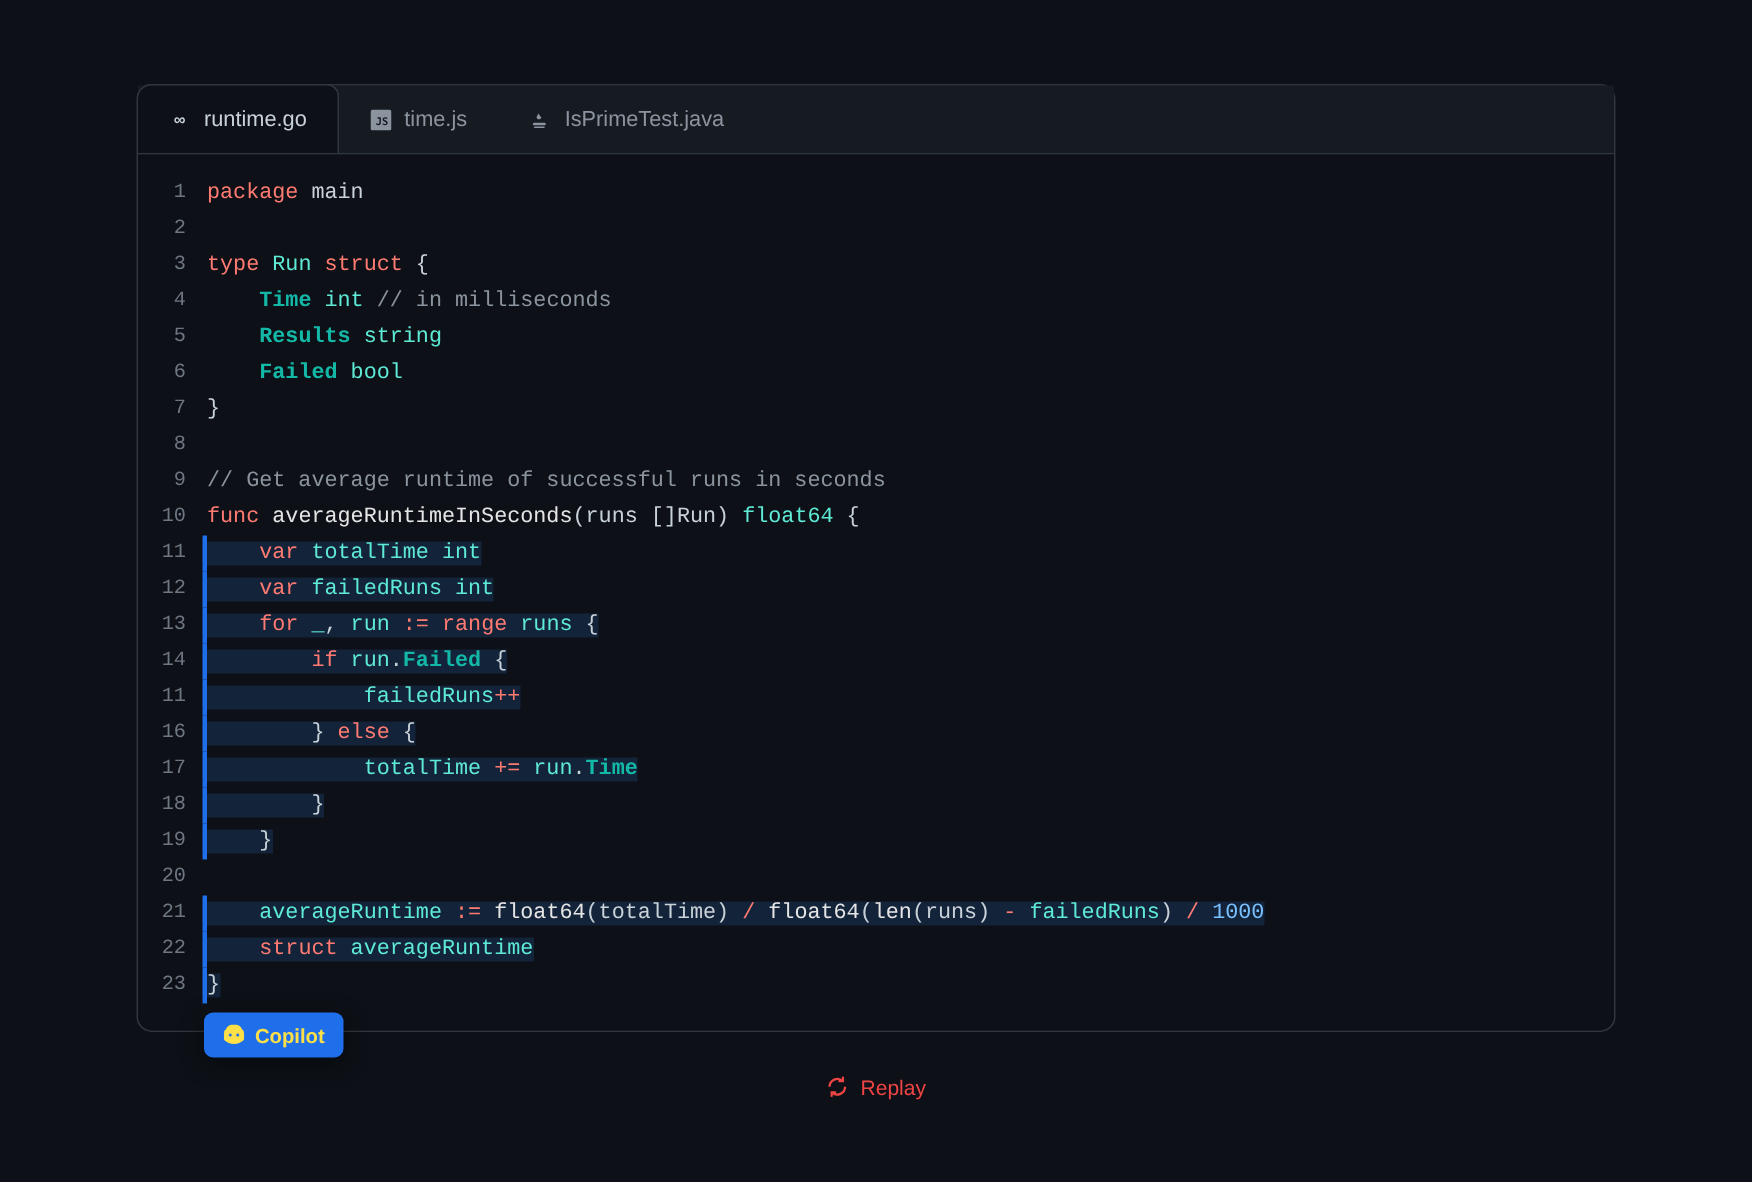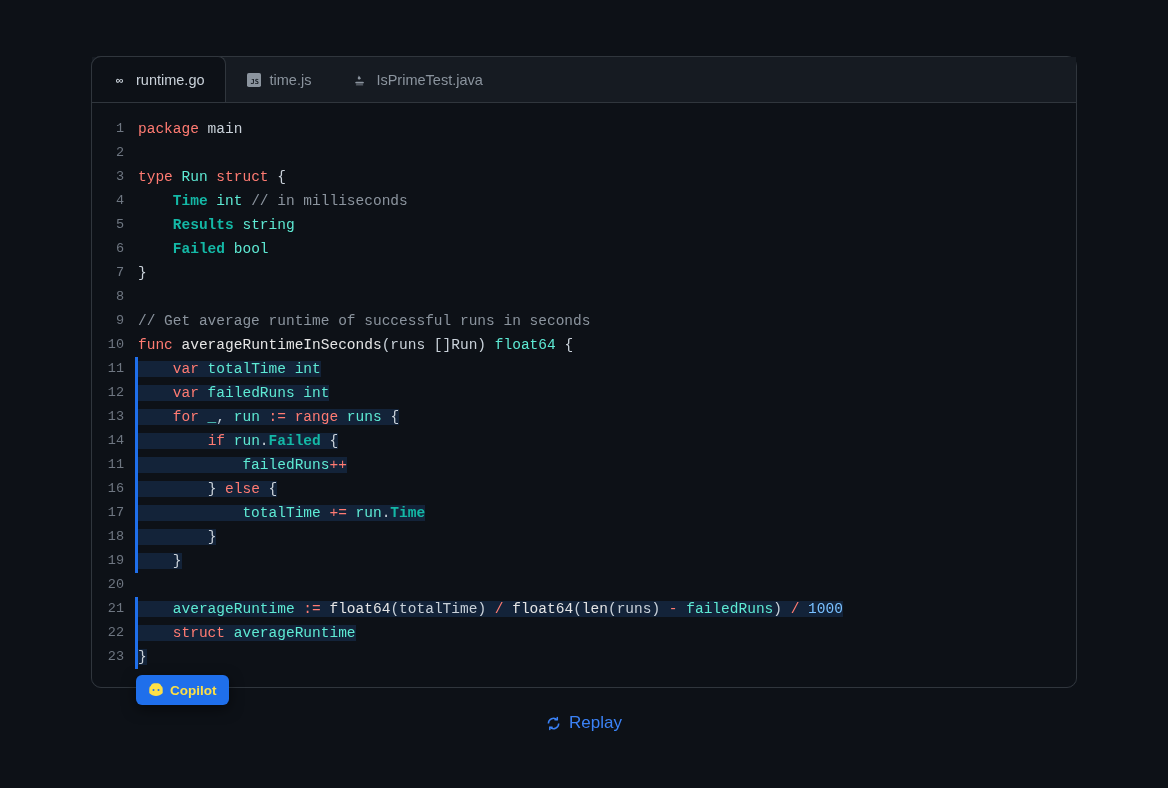--- a/index.html
+++ b/index.html
@@ -127,24 +127,23 @@
     display: inline-flex;
     align-items: center;
     gap: 6px;
     box-shadow: 0 4px 14px rgba(0,0,0,0.5);
   }
   .replay-btn {
     position: absolute;
     left: 50%;
     transform: translateX(-50%);
     bottom: -46px;
-    color: #3b82f6;
-    font-size: 17px;
+    color: #ef4444;
+    font-size: 14px;
     display: inline-flex;
-    align-items: center;
     gap: 8px;
     cursor: pointer;
   }
   .replay-icon {
     width: 15px;
     height: 15px;
   }
   
   .icon-go {
     font-size: 11px;

